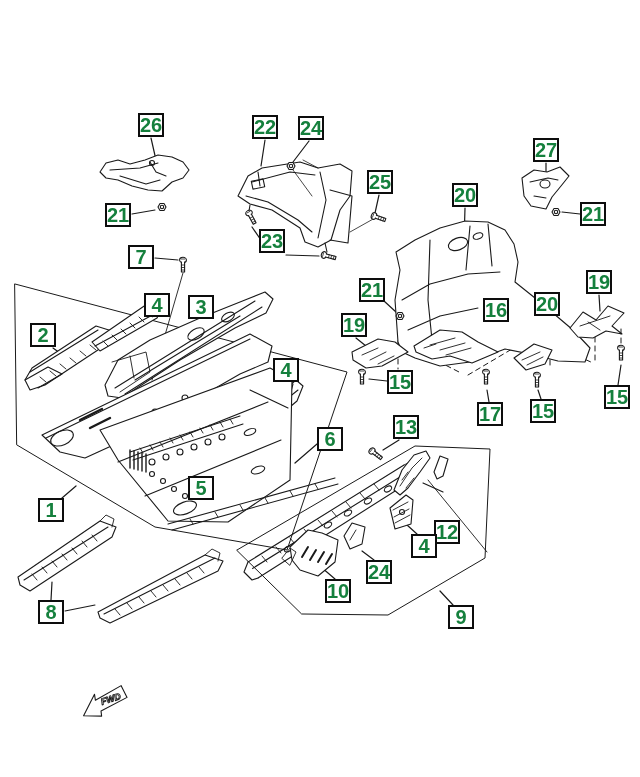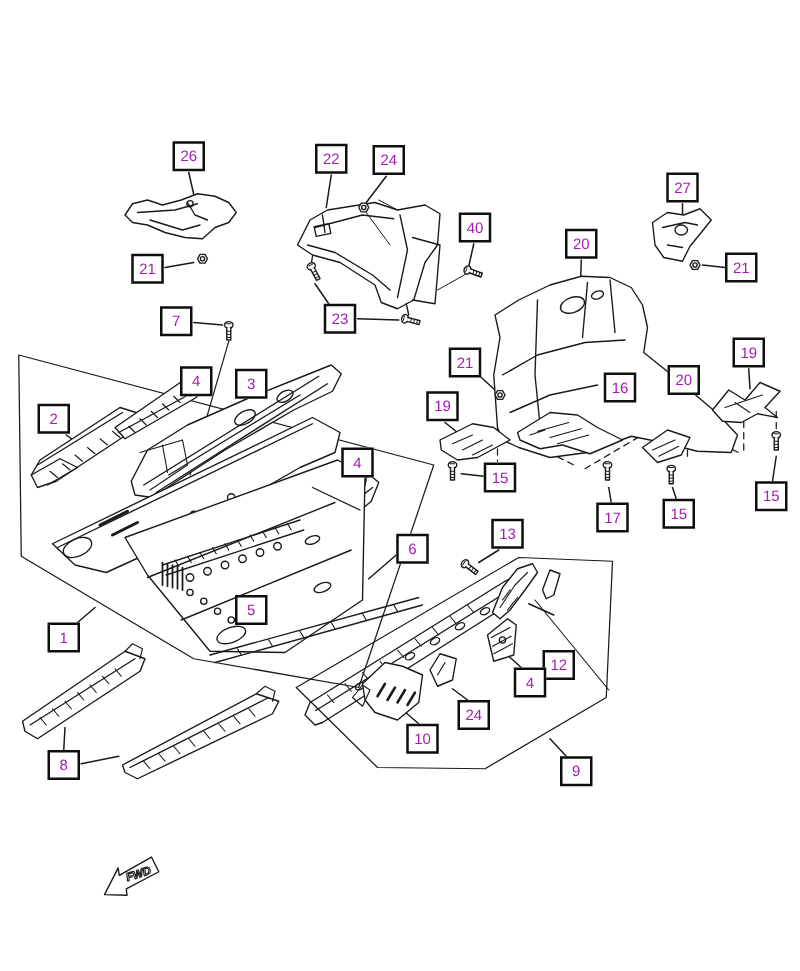--- a/index.html
+++ b/index.html
@@ -1,20 +1,20 @@
 <!DOCTYPE html>
 <html><head>
 <meta charset="utf-8">
 <style>
   html,body{margin:0;padding:0;background:#fff;}
   .stage{position:relative;width:640px;height:777px;background:#fff;overflow:hidden;
          font-family:"Liberation Sans",sans-serif;}
   .art{position:absolute;left:0;top:0;}
   .co{position:absolute;width:22px;height:20px;border:2.6px solid #0d0d0d;background:#fff;
-      color:#a21caf;font-weight:normal;font-size:12px;line-height:20px;text-align:center;
+      color:#15803d;font-weight:bold;font-size:20px;line-height:20px;text-align:center;
       font-family:"Liberation Sans",sans-serif;z-index:5;}
   svg *{vector-effect:non-scaling-stroke;}
 </style>
 </head>
 <body>
 
 <div class="stage">
 
 <svg class="art" width="640" height="777" viewBox="0 0 640 777" fill="none" stroke="#1a1a1a" stroke-width="1.1" stroke-linejoin="round" stroke-linecap="round">
 
@@ -243,26 +243,26 @@
   <g transform="translate(103,701) rotate(-18)">
     <path d="M-23,8 L-6,-9 L-7,-3 L22,-9 L24,4 L-5,9 L-6,14 Z" fill="#fff"></path>
     <text x="8" y="3.5" text-anchor="middle" font-size="9" font-weight="bold" font-style="italic" font-family="Liberation Sans, sans-serif" fill="#fff" stroke="#1a1a1a" stroke-width="0.9">FWD</text>
   </g>
 </svg>
 
 <div class="co" style="left:138px;top:113px">26</div>
 <div class="co" style="left:105px;top:203px">21</div>
 <div class="co" style="left:252px;top:115px">22</div>
 <div class="co" style="left:298px;top:116px">24</div>
-<div class="co" style="left:367px;top:170px">40</div>
+<div class="co" style="left:367px;top:170px">25</div>
 <div class="co" style="left:533px;top:138px">27</div>
 <div class="co" style="left:580px;top:202px">21</div>
 <div class="co" style="left:452px;top:183px">20</div>
 <div class="co" style="left:128px;top:245px">7</div>
-<div class="co" style="left:259px;top:243px">23</div>
+<div class="co" style="left:259px;top:229px">23</div>
 <div class="co" style="left:359px;top:278px">21</div>
 <div class="co" style="left:586px;top:270px">19</div>
 <div class="co" style="left:534px;top:292px">20</div>
 <div class="co" style="left:341px;top:313px">19</div>
 <div class="co" style="left:483px;top:298px">16</div>
 <div class="co" style="left:30px;top:323px">2</div>
 <div class="co" style="left:144px;top:293px">4</div>
 <div class="co" style="left:188px;top:295px">3</div>
 <div class="co" style="left:273px;top:358px">4</div>
 <div class="co" style="left:387px;top:370px">15</div>

